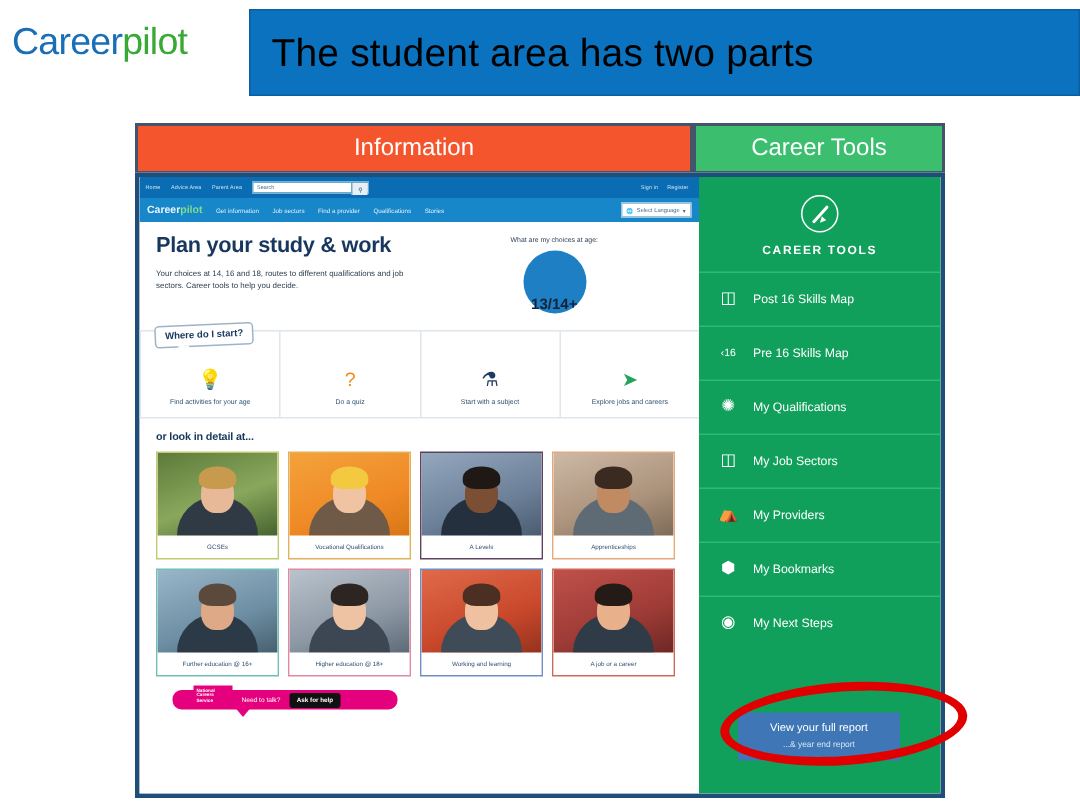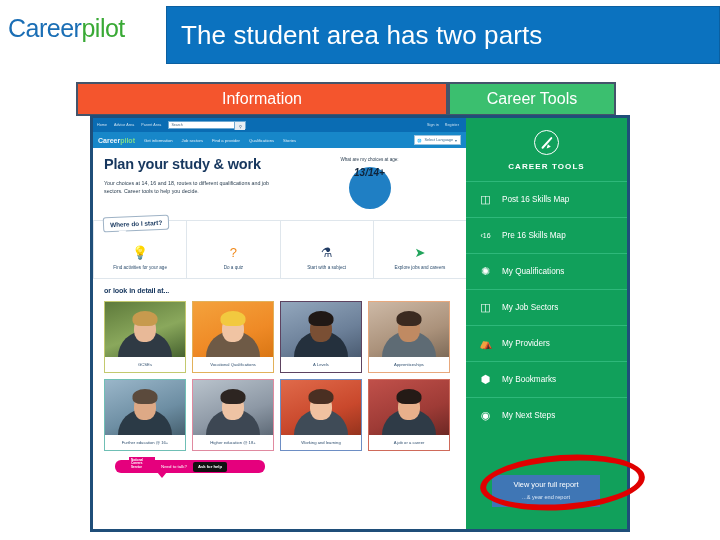--- a/index.html
+++ b/index.html
@@ -20,26 +20,26 @@
   }
   .logo .c1 { color: #1a6eb5; }
   .logo .c2 { color: #39a935; }
 
   .title-bar {
     position: absolute; left: 166px; top: 6px; width: 554px; height: 58px;
     background: #0b72bf; border: 1px solid #0b5fa0;
     display: flex; align-items: center;
   }
   .title-bar .title-text {
-    color: #ffffff; font-size: 26px; padding-left: 14px;
+    color: #000000; font-size: 26px; padding-left: 14px;
     white-space: nowrap; letter-spacing: 0.1px;
   }
 
   
-  .tabs { position: absolute; left: 76px; top: 82px; width: 428px; height: 34px; }
+  .tabs { position: absolute; left: 90px; top: 82px; width: 428px; height: 34px; }
   .tab {
     position: absolute; top: 0; height: 34px;
     border: 2px solid #44546a;
     display: flex; align-items: center; justify-content: center;
     color: #ffffff; font-size: 16px; white-space: nowrap;
   }
   .tab-info { left: 0; width: 372px; background: #f4552d; }
   .tab-tools { left: 372px; width: 168px; background: #3bbf6f; }
 
   
@@ -93,22 +93,22 @@
     margin: 0 0 6px 0; font-size: 14.5px; line-height: 1.08;
     color: #17375e; font-weight: bold; letter-spacing: -0.2px;
   }
   .hero-left p { margin: 0; font-size: 5.3px; line-height: 1.55; color: #2b3e50; }
 
   .hero-right { flex: 1; padding-right: 8px; text-align:center; }
   .hero-right .q { font-size: 4.6px; color:#2b3e50; margin-bottom: 5px; }
   .circles { display:flex; justify-content: center; gap: 9px; }
   .circle {
     width: 42px; height: 42px; border-radius: 50%;
-    display:flex; align-items:flex-start; justify-content:center;
-    color:#10243a; font-size: 10px; font-weight: bold; font-style: italic;
+    display:flex; align-items:flex-end; justify-content:center;
+    color:#10243a; font-size: 10px; font-weight: bold;
   }
   .c-blue { background: #1f7fc4; }
   .c-green { background: #22a45c; }
   .c-orange { background: #f2780c; }
 
   
   .start-strip { position: relative; margin-top: 11px; height: 58px; display:flex; }
   .bubble {
     position: absolute; left: 10px; top: -4px; z-index: 3;
     background:#ffffff; border:1px solid #9fb3c6; border-radius: 3px;

